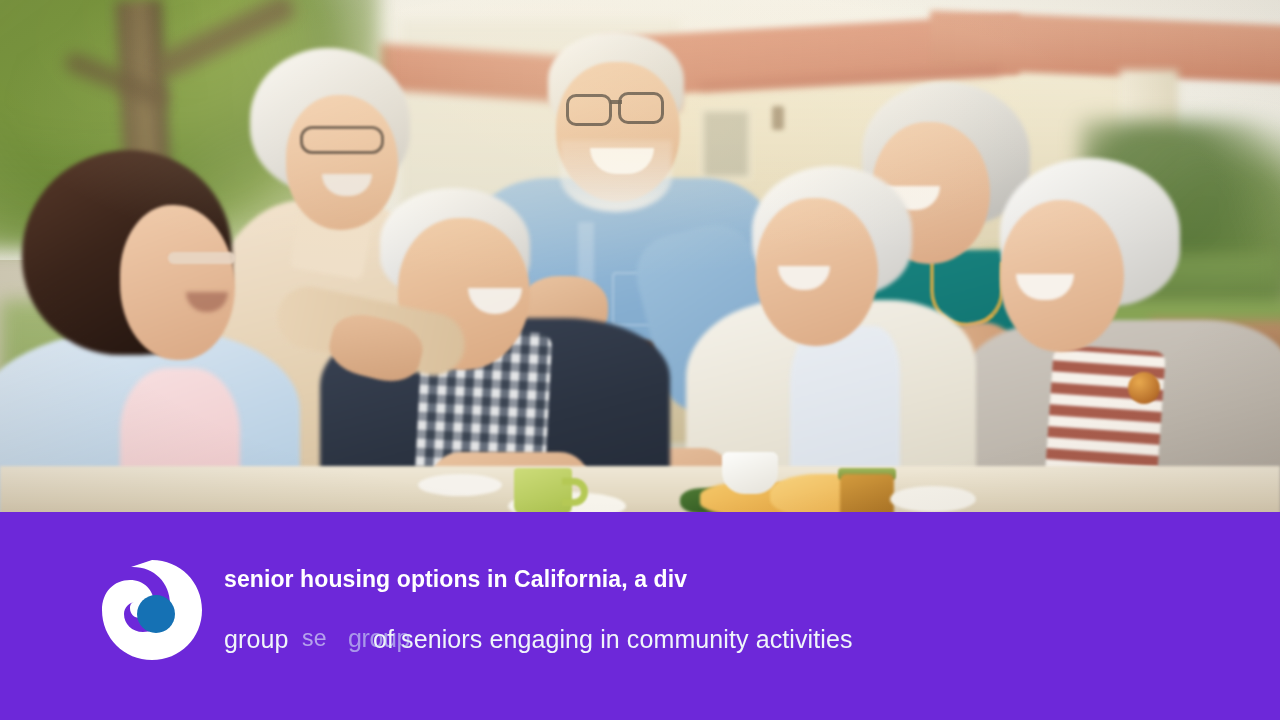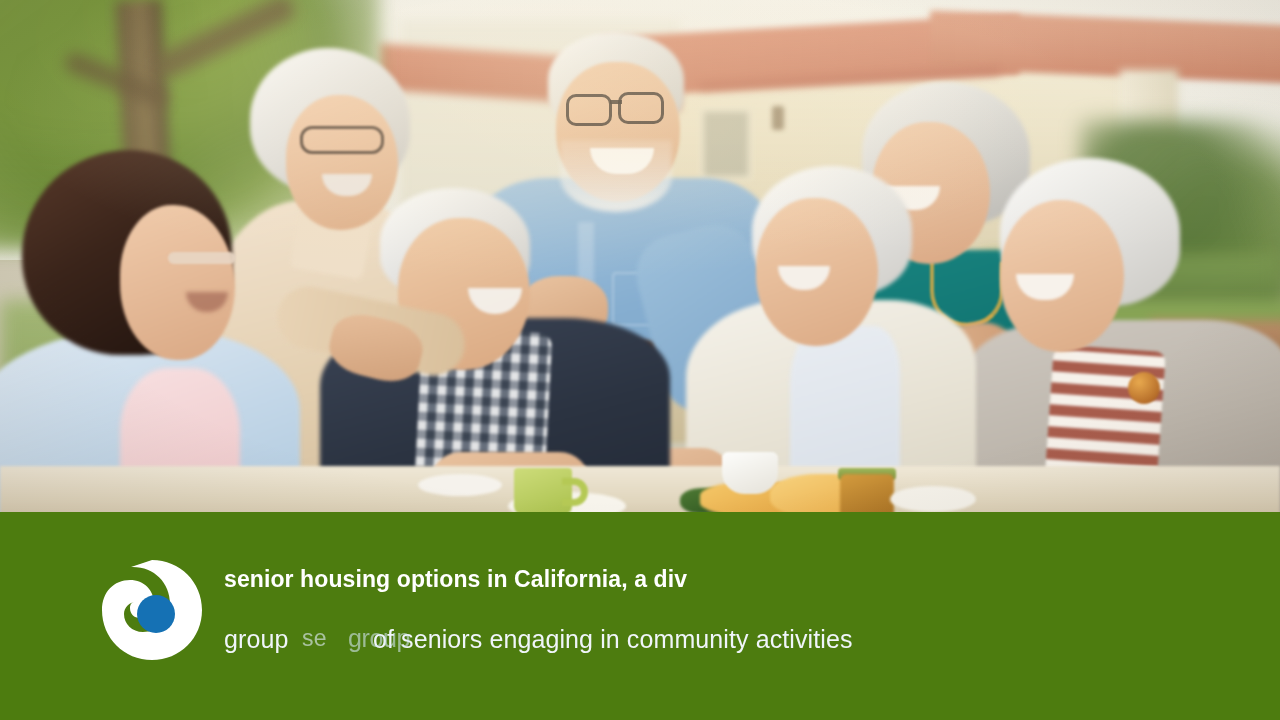--- a/index.html
+++ b/index.html
@@ -483,21 +483,21 @@
   .vignette {
     position:absolute; left:0; top:0; width:1280px; height:512px;
     background:radial-gradient(ellipse 78% 86% at 50% 48%, transparent 58%, rgba(60,45,30,.14) 100%);
     pointer-events:none;
   }
 
   
   .banner {
     position:absolute; left:0; top:512px;
     width:1280px; height:208px;
-    background:#4d7c0f;
+    background:#6d28d9;
     display:flex; align-items:center;
   }
 
   .logo-wrap {
     position:absolute; left:100px; top:46px;
     width:104px; height:104px;
   }
   .logo-wrap svg { display:block; width:104px; height:104px; }
 
   .text-col {

